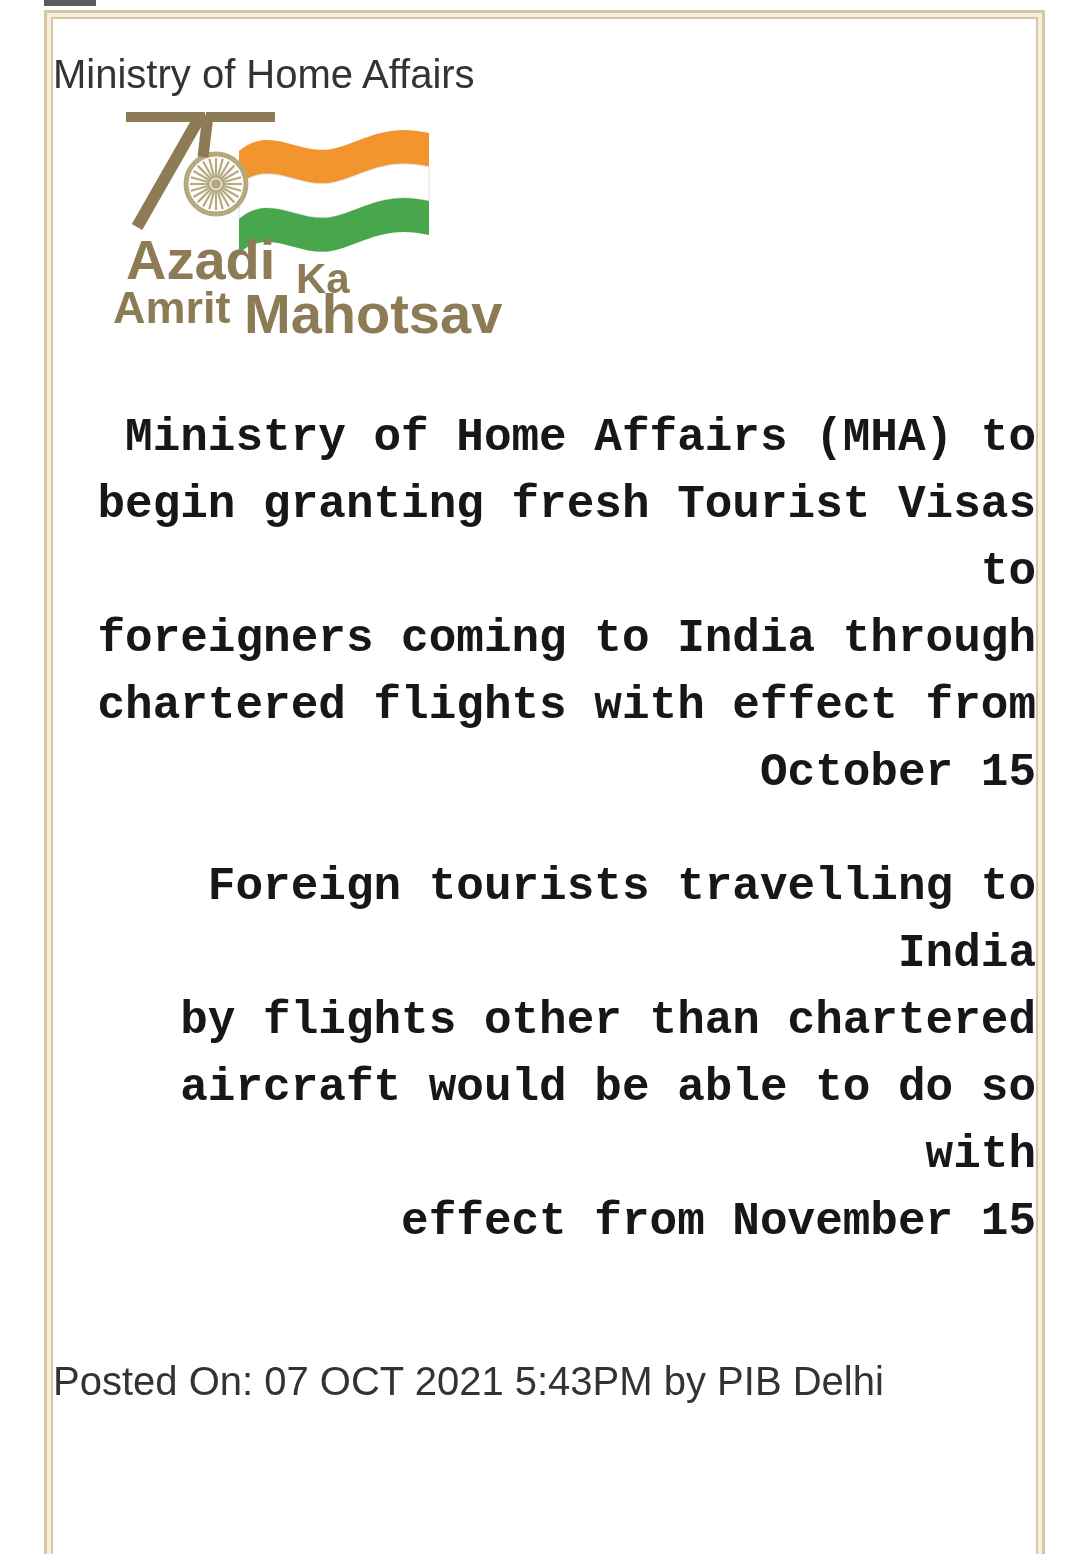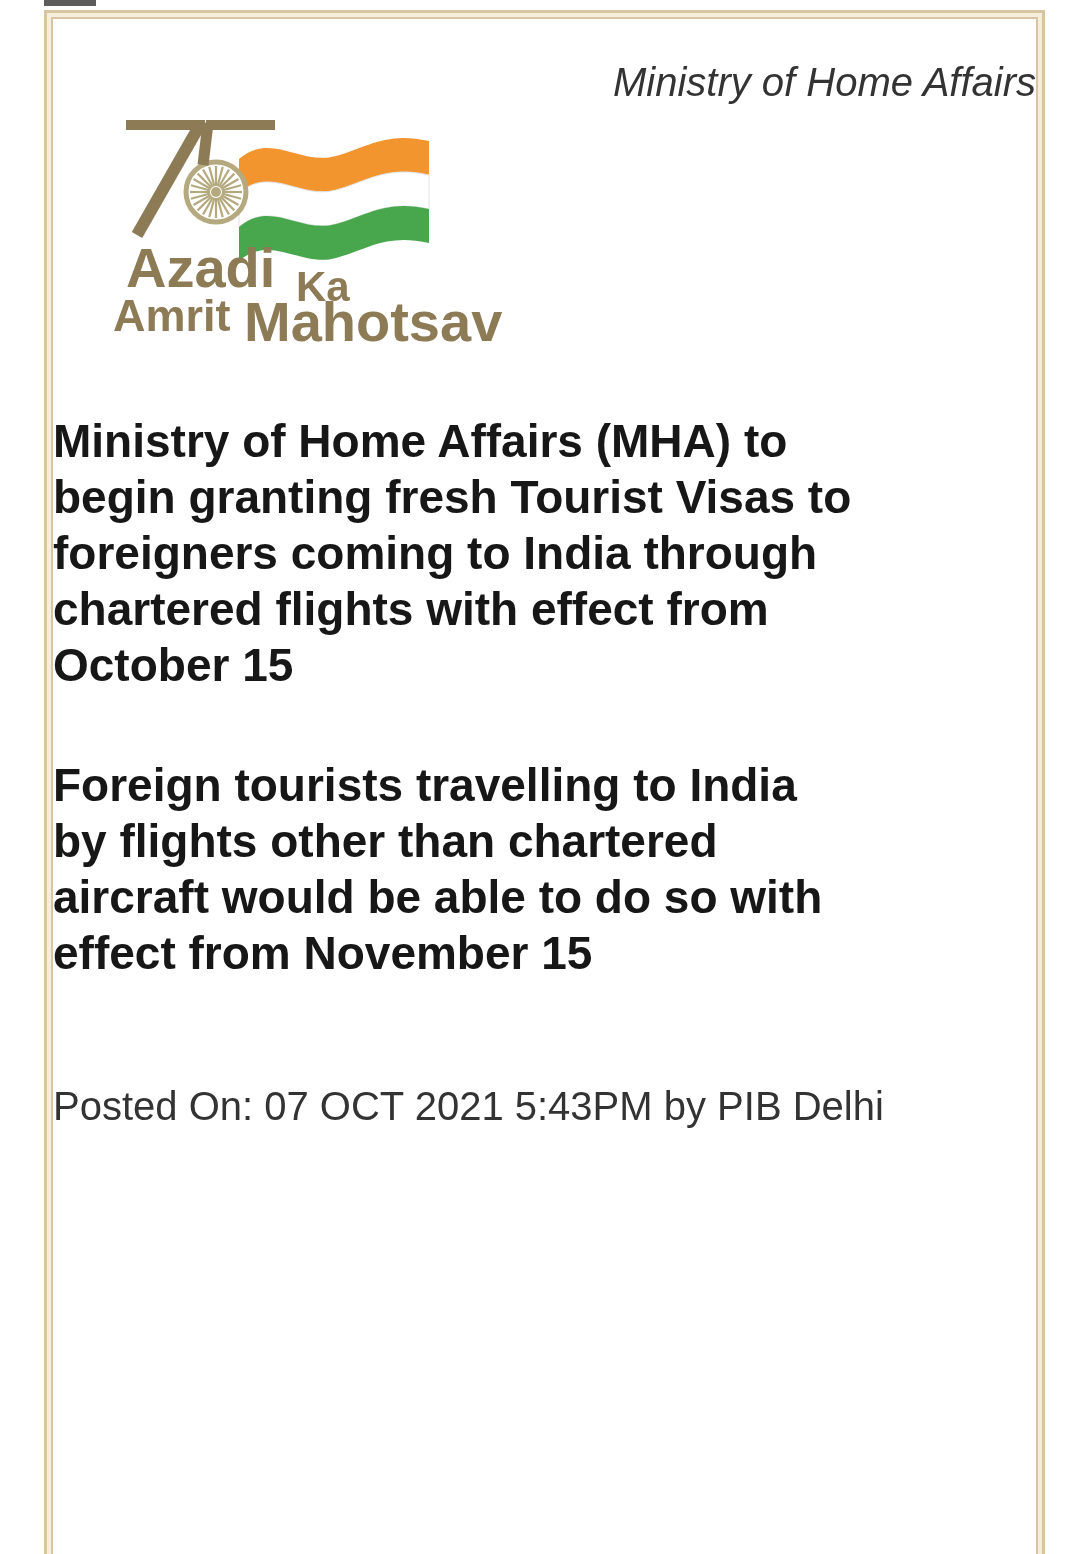--- a/index.html
+++ b/index.html
@@ -34,27 +34,26 @@
   }
   .frame-inner {
     margin: 4px;
     height: 1580px;
     box-sizing: border-box;
     border: 2px solid var(--frame-tan, #d8c6a2);
     background: #ffffff;
     overflow: hidden;
   }
   .title {
-    margin-top: 40px;
-    text-align: right;
+    margin-top: 32px;
+    text-align: left;
     font-size: 40px;
     line-height: 46px;
     font-weight: 400;
     color: var(--title-gray, #333333);
-    font-style: italic;
   }
   .logo {
     display: block;
     margin: 6px 0 0 58px;
     width: 410px;
     height: 240px;
   }
   .logo text {
     font-family: "Liberation Sans", sans-serif;
     font-weight: 700;
@@ -74,30 +73,31 @@
     stroke: var(--chakra-khaki, #b5a97f);
     stroke-width: 2.2;
   }
   .chakra-hub {
     fill: var(--chakra-khaki, #b5a97f);
   }
   .band-saffron { fill: var(--flag-saffron, #f2952f); }
   .band-white   { fill: #ffffff; stroke: #e2e2e2; stroke-width: 1; }
   .band-green   { fill: var(--flag-green, #48a74c); }
   .para {
-    text-align: left;
+    text-align: right;
     font-weight: 700;
     font-size: 46px;
-    line-height: 56px;
+    line-height: 67px;
     color: var(--text-dark, #171717);
     white-space: pre-line;
     letter-spacing: 0px;
+    font-family: Liberation Mono, monospace;
   }
   .para.headline    { margin-top: 62px; }
-  .para.p-flights   { margin-top: 64px; }
+  .para.p-flights   { margin-top: 47px; }
   .para.p-covid     { margin-top: 64px; }
   .posted-on {
     margin-top: 102px;
     font-size: 40px;
     line-height: 46px;
     font-weight: 400;
     color: var(--title-gray, #333333);
   }
 </style>
 </head>

